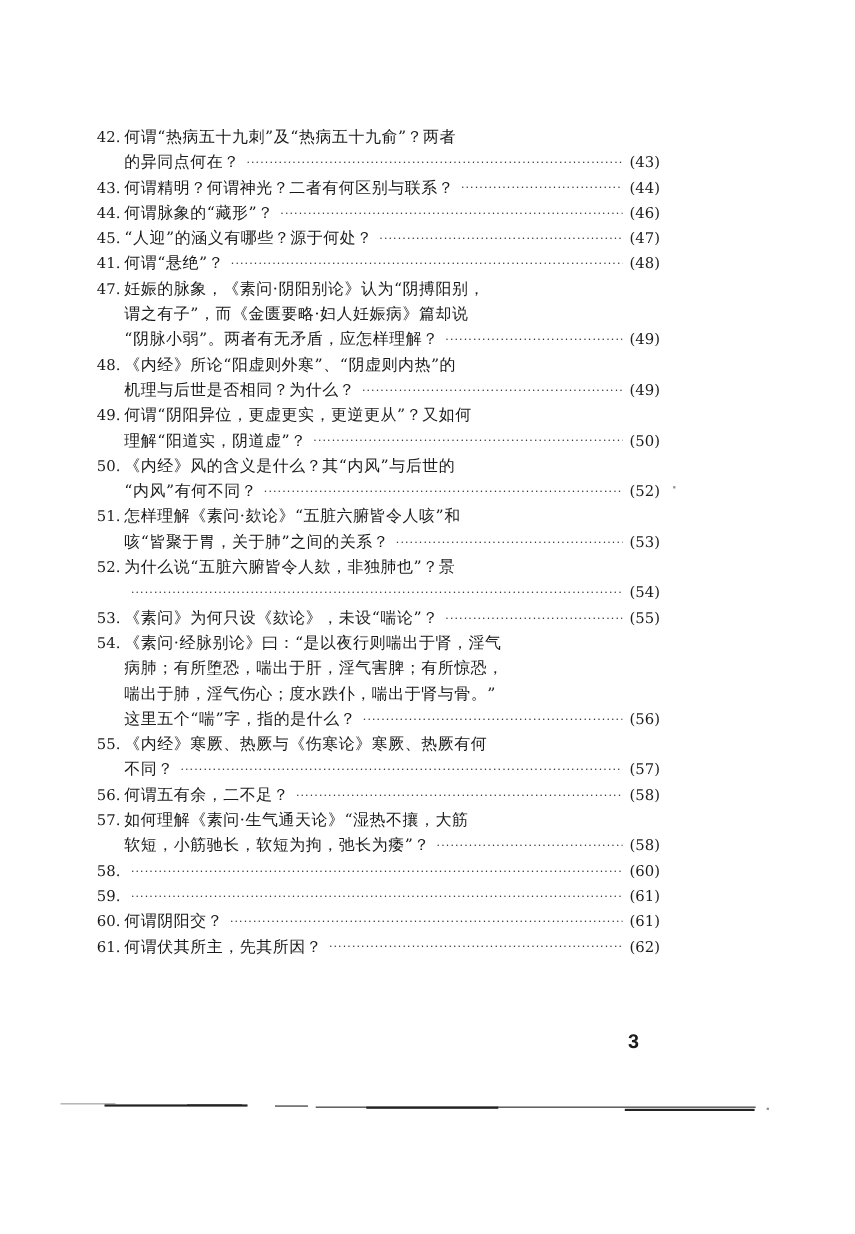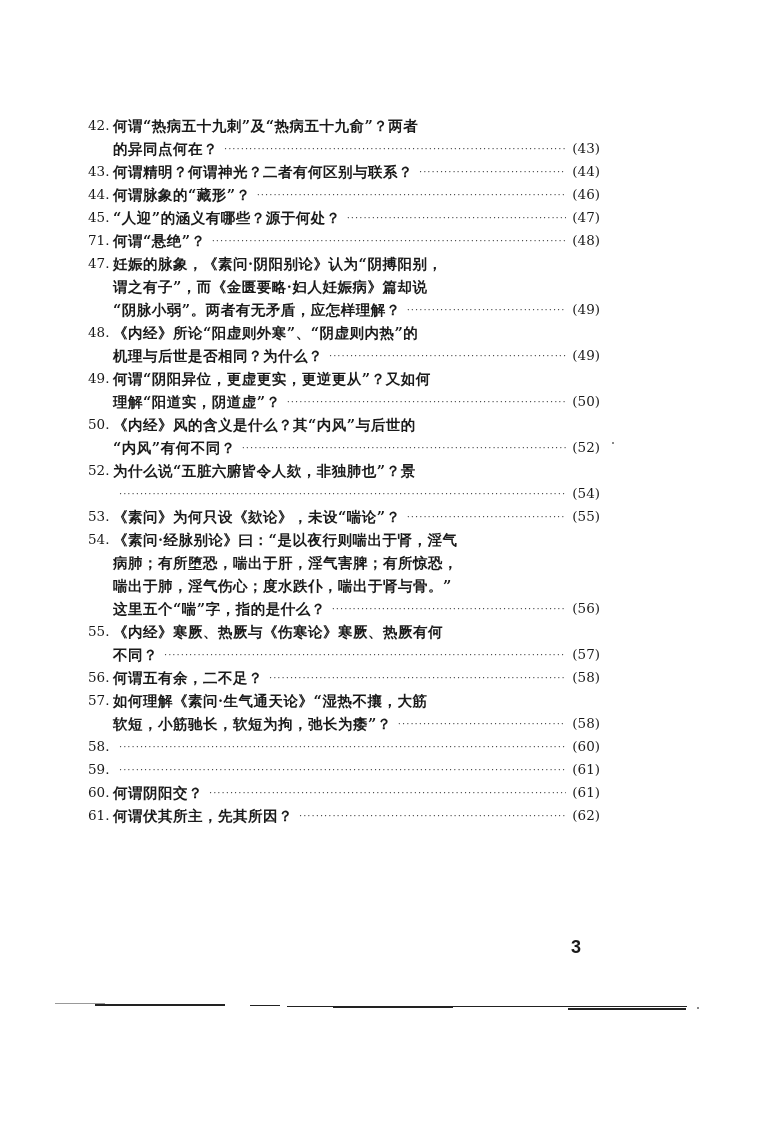--- a/index.html
+++ b/index.html
@@ -4,21 +4,21 @@
 <style>
   html, body { margin: 0; padding: 0; background: #ffffff; }
   body { width: 777px; height: 1122px; position: relative; overflow: hidden;
          font-family: "DejaVu Serif", "Liberation Serif", serif; color: #1a1a1a; }
   .toc { position: absolute; left: 88px; top: 114px; width: 512px; }
   .entry { position: relative; }
   .line { position: relative; height: 23px; line-height: 23px; font-size: 14.5px;
           white-space: nowrap; display: flex; align-items: flex-end; }
   .num { display: inline-block; width: 25px; font-size: 13.5px; }
   .indent { display: inline-block; width: 25px; }
-  .text { display: inline-block; letter-spacing: 0.5px; font-weight: bold; }
+  .text { display: inline-block; letter-spacing: 0.5px; }
   .leader { flex: 1; overflow: hidden; margin: 0 6px; color: #333; font-size: 10px;
             letter-spacing: 1px; }
   .leader::before { content: "························································································································"; }
   .page { display: inline-block; font-size: 13.5px; font-weight: normal; }
   .page-number { position: absolute; left: 571px; top: 937px; font-family: "Liberation Sans", sans-serif;
                  font-weight: bold; font-size: 18px; }
   .rule { position: absolute; height: 1px; background: #222; }
   .speck { position: absolute; background: #888; }
 </style>
 </head>
@@ -56,21 +56,21 @@
     <div class="entry">
       <div class="line">
         <span class="num">45.</span>
         <span class="text">“人迎”的涵义有哪些？源于何处？</span>
         <span class="leader"></span>
         <span class="page">(47)</span>
       </div>
     </div>
     <div class="entry">
       <div class="line">
-        <span class="num">71.</span>
+        <span class="num">41.</span>
         <span class="text">何谓“悬绝”？</span>
         <span class="leader"></span>
         <span class="page">(48)</span>
       </div>
     </div>
     <div class="entry">
       <div class="line">
         <span class="num">47.</span>
         <span class="text">妊娠的脉象，《素问·阴阳别论》认为“阴搏阳别，</span>
       </div>
@@ -112,20 +112,32 @@
     <div class="entry">
       <div class="line">
         <span class="num">50.</span>
         <span class="text">《内经》风的含义是什么？其“内风”与后世的</span>
       </div>
       <div class="line">
         <span class="indent"></span>
         <span class="text">“内风”有何不同？</span>
         <span class="leader"></span>
         <span class="page">(52)</span>
+      </div>
+    </div>
+    <div class="entry">
+      <div class="line">
+        <span class="num">51.</span>
+        <span class="text">怎样理解《素问·欬论》“五脏六腑皆令人咳”和</span>
+      </div>
+      <div class="line">
+        <span class="indent"></span>
+        <span class="text">咳“皆聚于胃，关于肺”之间的关系？</span>
+        <span class="leader"></span>
+        <span class="page">(53)</span>
       </div>
     </div>
     <div class="entry">
       <div class="line">
         <span class="num">52.</span>
         <span class="text">为什么说“五脏六腑皆令人欬，非独肺也”？景</span>
       </div>
       <div class="line">
         <span class="indent"></span>
         <span class="leader"></span>

